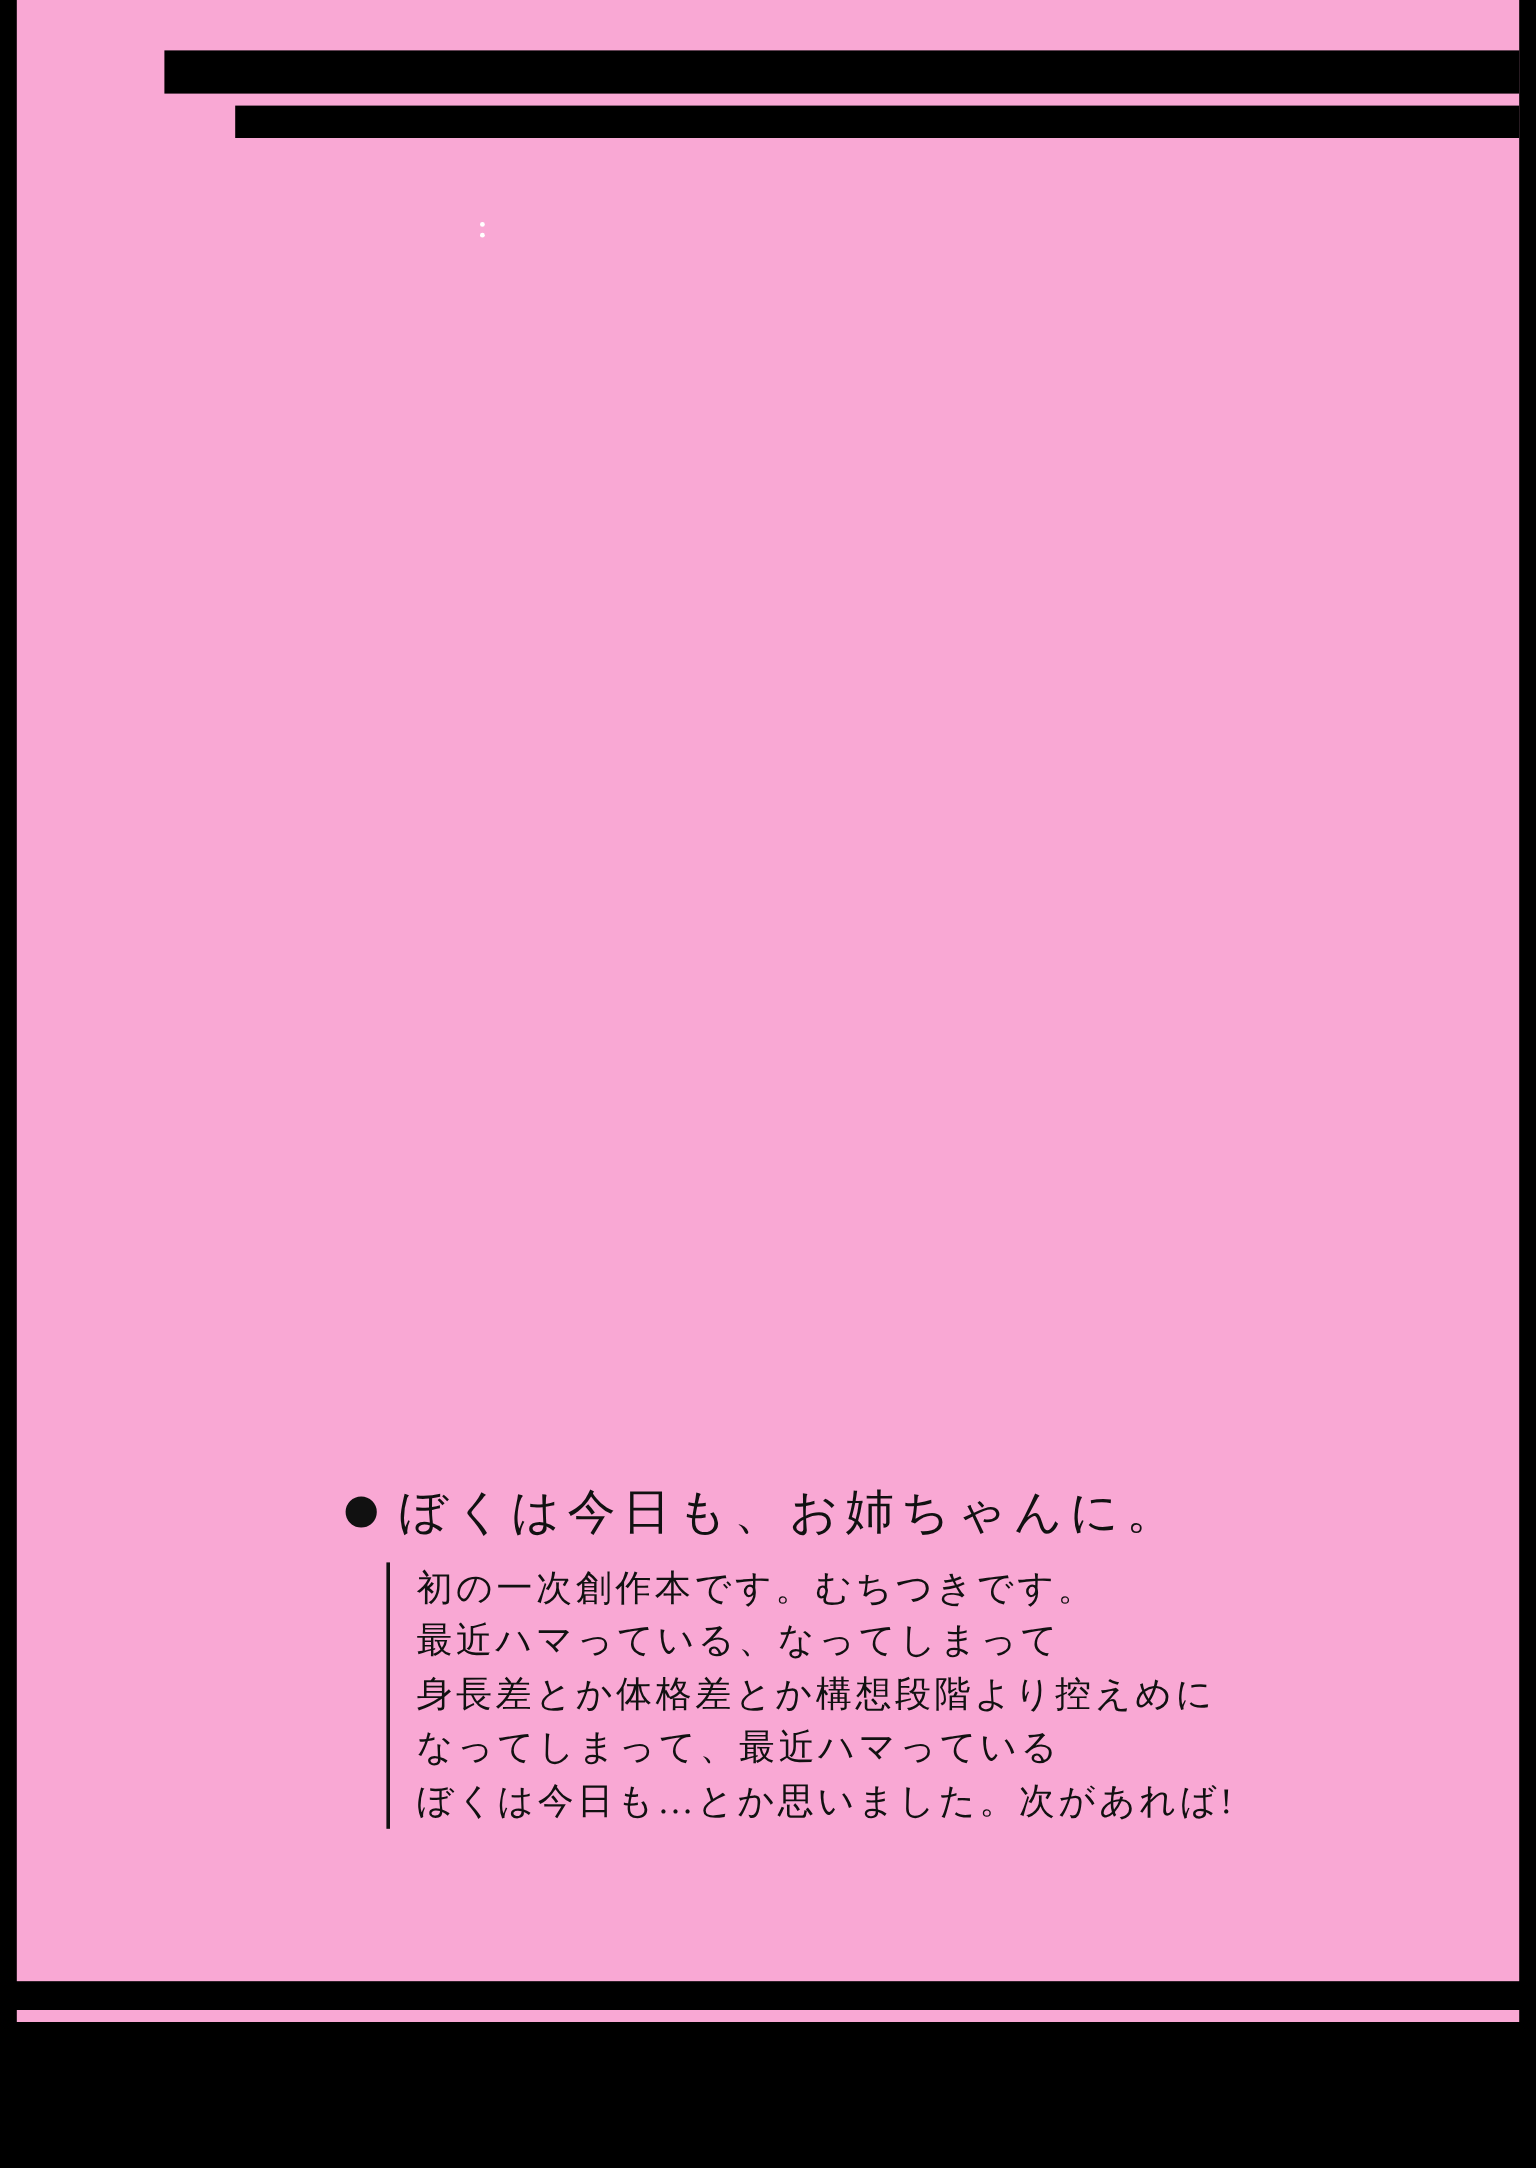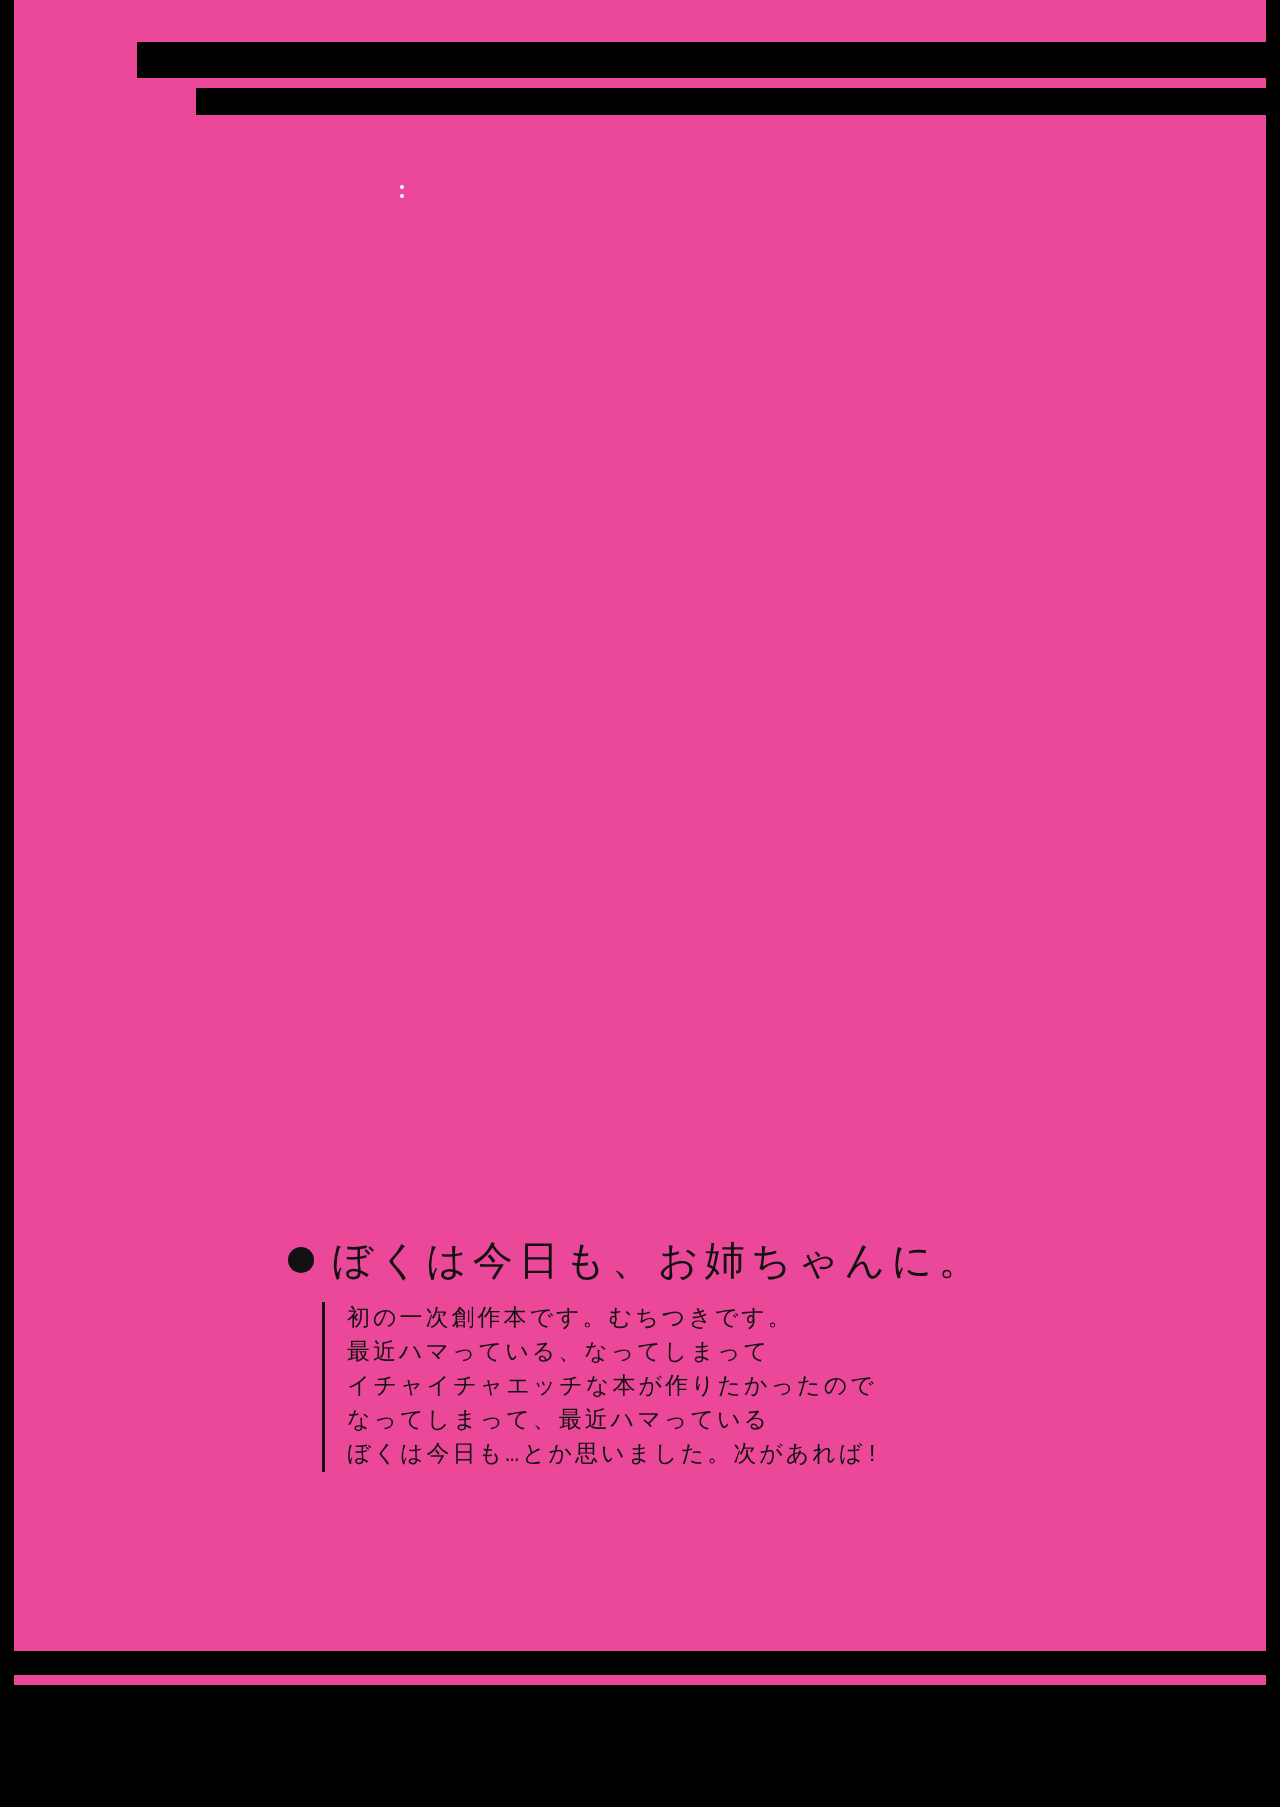--- a/index.html
+++ b/index.html
@@ -12,21 +12,21 @@
     height: 1807px;
     position: relative;
     overflow: hidden;
     font-family: "DejaVu Sans", sans-serif;
   }
 
   
   .page {
     position: absolute;
     inset: 0;
-    background: #ec4899;
+    background: #f9a8d4;
   }
   
   .edge-left,
   .edge-right {
     position: absolute;
     top: 0;
     bottom: 0;
     width: 14px;
     background: #000000;
   }
@@ -112,22 +112,22 @@
     align-items: stretch;
     margin-left: 34px;
   }
   .note-rule {
     width: 3px;
     background: #111111;
     flex: 0 0 auto;
     margin-right: 22px;
   }
   .note-body {
-    font-family: Liberation Mono, monospace;
-    font-size: 23px;
+    font-family: Liberation Serif, serif;
+    font-size: 30px;
     line-height: 1.48;
     color: #111111;
     letter-spacing: 3px;
   }
   .note-line {
     white-space: nowrap;
   }
 </style>
 </head>
 <body>
@@ -149,21 +149,21 @@
   <div class="note">
     <div class="note-title-row">
       <span class="bullet"></span>
       <div class="note-title">ぼくは今日も、お姉ちゃんに。</div>
     </div>
     <div class="note-body-wrap">
       <div class="note-rule"></div>
       <div class="note-body">
         <div class="note-line">初の一次創作本です。むちつきです。</div>
         <div class="note-line">最近ハマっている、なってしまって</div>
-        <div class="note-line">イチャイチャエッチな本が作りたかったので</div>
+        <div class="note-line">身長差とか体格差とか構想段階より控えめに</div>
         <div class="note-line">なってしまって、最近ハマっている</div>
         <div class="note-line">ぼくは今日も…とか思いました。次があれば!</div>
       </div>
     </div>
   </div>
 
   <div class="bottom-bar-1"></div>
   <div class="bottom-bar-2"></div>
 
 </div>

